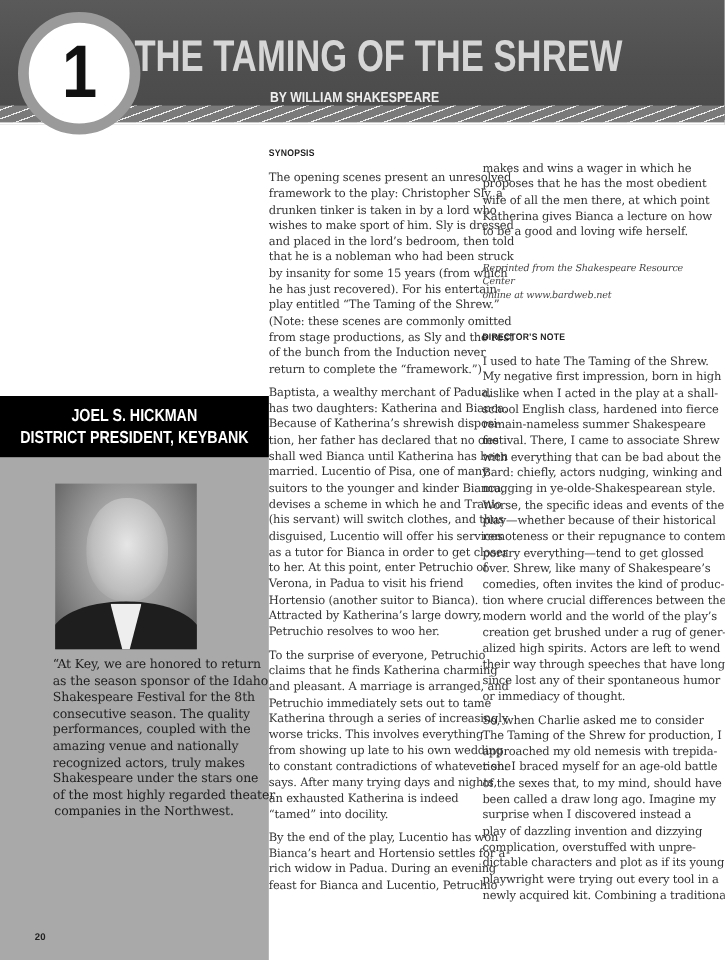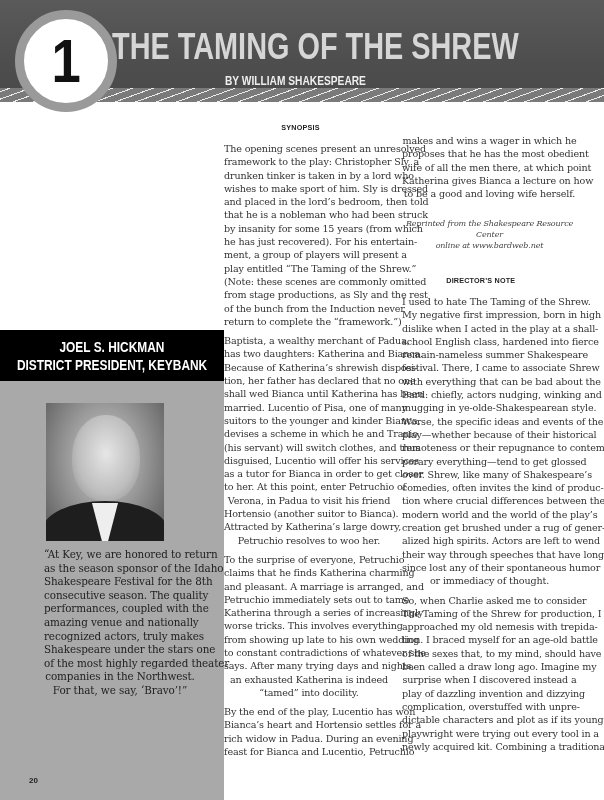--- a/index.html
+++ b/index.html
@@ -77,21 +77,20 @@
   }
   .quote div { white-space: nowrap; margin-left: 28px; }
   .page-num {
     position: absolute; left: 29px; top: 776px;
     font-family: "Liberation Sans", sans-serif; font-weight: bold;
     font-size: 8px; color: #222;
   }
   .col {
     position: absolute; font-size: 9.6px; line-height: 13.3px; color: #333;
     letter-spacing: -0.15px;
-    text-align: center;
   }
   .col .line { white-space: nowrap; height: 13.3px; }
   .col .gap { height: 6px; }
   .section-head {
     font-family: "Liberation Sans", sans-serif; font-weight: bold;
     font-size: 8px; color: #222; letter-spacing: 0.2px;
     transform: scaleX(0.9); transform-origin: left center;
     margin-bottom: 11px; height: 10px;
   }
   .credit { font-style: italic; font-size: 8px; line-height: 11px; color: #444; }
@@ -124,37 +123,35 @@
     <div>“At Key, we are honored to return</div>
     <div>as the season sponsor of the Idaho</div>
     <div>Shakespeare Festival for the 8th</div>
     <div>consecutive season. The quality</div>
     <div>performances, coupled with the</div>
     <div>amazing venue and nationally</div>
     <div>recognized actors, truly makes</div>
     <div>Shakespeare under the stars one</div>
     <div>of the most highly regarded theater</div>
     <div>companies in the Northwest.</div>
-    <div>For that, we say, ‘Bravo’!”</div>
   </div>
 </div>
 <div class="page-num">20</div>
 
 <div class="col col1">
   <div class="section-head">SYNOPSIS</div>
   <div>
     <div class="line">The opening scenes present an unresolved</div>
     <div class="line">framework to the play: Christopher Sly, a</div>
     <div class="line">drunken tinker is taken in by a lord who</div>
     <div class="line">wishes to make sport of him. Sly is dressed</div>
     <div class="line">and placed in the lord’s bedroom, then told</div>
     <div class="line">that he is a nobleman who had been struck</div>
     <div class="line">by insanity for some 15 years (from which</div>
     <div class="line">he has just recovered). For his entertain-</div>
-    <div class="line">ment, a group of players will present a</div>
     <div class="line">play entitled “The Taming of the Shrew.”</div>
     <div class="line">(Note: these scenes are commonly omitted</div>
     <div class="line">from stage productions, as Sly and the rest</div>
     <div class="line">of the bunch from the Induction never</div>
     <div class="line">return to complete the “framework.”)</div>
   </div>
   <div class="gap"></div>
   <div>
     <div class="line">Baptista, a wealthy merchant of Padua,</div>
     <div class="line">has two daughters:  Katherina and Bianca.</div>

